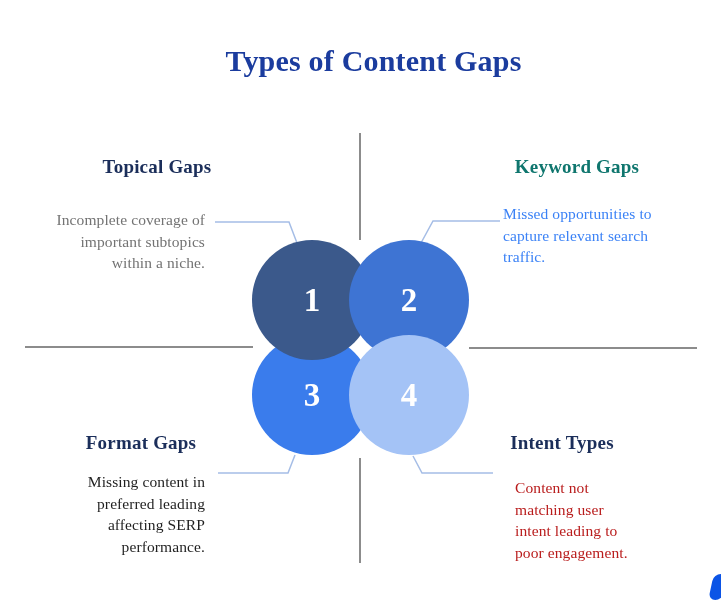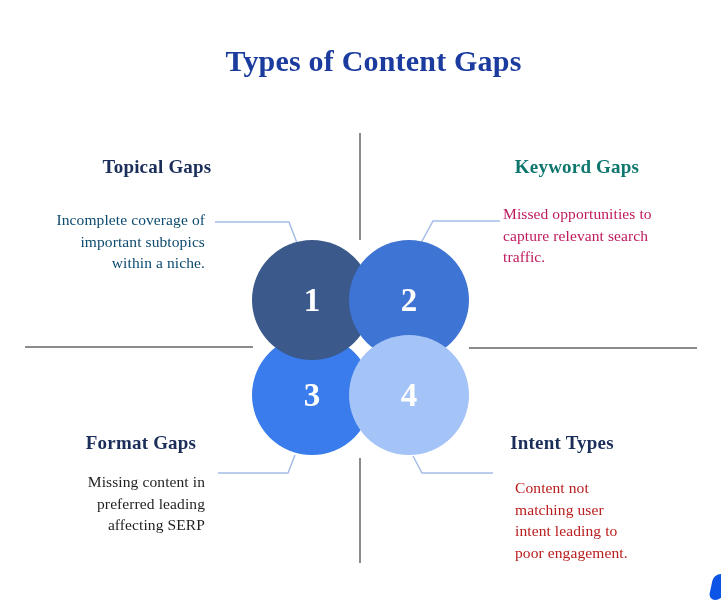--- a/index.html
+++ b/index.html
@@ -78,38 +78,39 @@
     <span class="num">1</span>
   </div>
   <div class="circle c2" style="background: rgb(62, 116, 211);">
     <span class="num">2</span>
   </div>
   <div class="circle c4" style="background: rgb(164, 195, 246);">
     <span class="num">4</span>
   </div>
 
   <h2 class="quad-heading h-topical" style="color: rgb(27, 46, 90);">Topical Gaps</h2>
-  <div class="quad-desc d-topical" style="color: #0c4a6e;">
+  <div class="quad-desc d-topical" style="color: #737373;">
     <div>Incomplete coverage of</div>
     <div>important subtopics</div>
     <div>within a niche.</div>
   </div>
 
   <h2 class="quad-heading h-keyword" style="color: #0f766e;">Keyword Gaps</h2>
-  <div class="quad-desc d-keyword" style="color: #be185d;">
+  <div class="quad-desc d-keyword" style="color: #3b82f6;">
     <div>Missed opportunities to</div>
     <div>capture relevant search</div>
     <div>traffic.</div>
   </div>
 
   <h2 class="quad-heading h-format" style="color: rgb(27, 46, 90);">Format Gaps</h2>
   <div class="quad-desc d-format" style="color: rgb(31, 31, 31);">
     <div>Missing content in</div>
     <div>preferred leading</div>
     <div>affecting SERP</div>
+    <div>performance.</div>
   </div>
 
   <h2 class="quad-heading h-intent" style="color: rgb(27, 46, 90);">Intent Types</h2>
   <div class="quad-desc d-intent" style="color: #b91c1c;">
     <div>Content not</div>
     <div>matching user</div>
     <div>intent leading to</div>
     <div>poor engagement.</div>
   </div>
 

